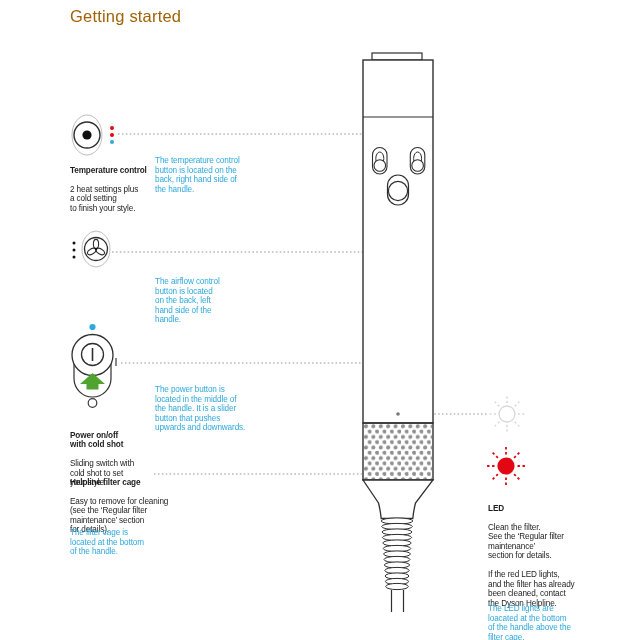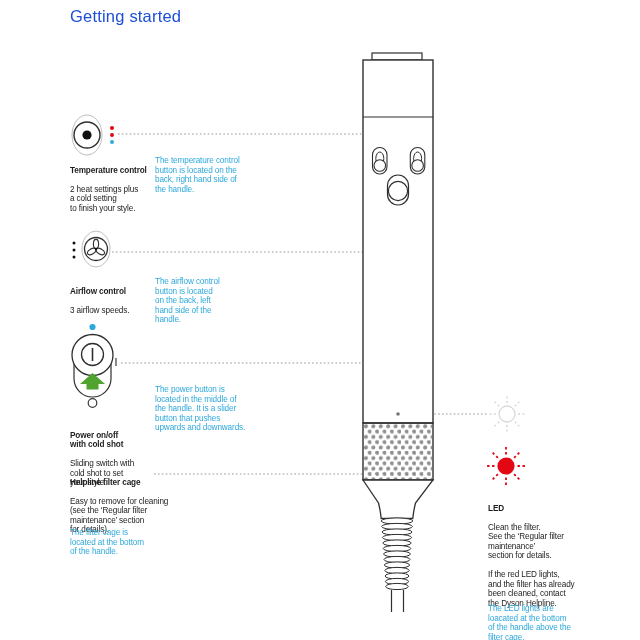--- a/index.html
+++ b/index.html
@@ -1,20 +1,20 @@
 <!DOCTYPE html>
 <html style="--accent-blue: #2FA9DC; --red: #E30613; --green: #4FA32E; --outline: #2F2F2F; --dot-gray: #8F8F8F; --led-off-gray: #D8D8D8; --connector-gray: #969696;"><head>
 <meta charset="utf-8">
 <style>
   html,body{margin:0;padding:0;background:#fff;}
   .canvas{position:relative;width:640px;height:640px;background:#fff;overflow:hidden;
           font-family:"Liberation Sans",sans-serif;color:#1d1d1d;}
   .art{position:absolute;left:0;top:0;}
   .title{position:absolute;left:70px;top:7px;font-size:16.5px;font-weight:500;
-         letter-spacing:.2px;color:#1d4ed8;}
+         letter-spacing:.2px;color:#a16207;}
   .tb{position:absolute;font-size:8.2px;line-height:9.5px;letter-spacing:-.12px;
       white-space:pre-line;color:#1d1d1d;}
   .tb .h{font-weight:bold;}
   .note{color:var(--accent-blue);}
   .gap{}
   
   .ol{stroke:var(--outline);fill:#fff;}
   .oln{stroke:var(--outline);fill:none;}
   .thin{stroke:#bdbdbd;fill:none;}
   .blk{fill:#111;}
@@ -167,24 +167,20 @@
     <div class="h">Temperature control</div>
     <div>2 heat settings plus
 a cold setting
 to finish your style.</div>
   </div>
   <div class="tb note" style="left:155px;top:156px;width:112px">The temperature control
 button is located on the
 back, right hand side of
 the handle.</div>
 
-  <div class="tb" style="left:70px;top:277px;width:86px">
-    <div class="h">Airflow control</div>
-    <div>3 airflow speeds.</div>
-  </div>
   <div class="tb note" style="left:155px;top:277px;width:95px">The airflow control
 button is located
 on the back, left
 hand side of the
 handle.</div>
 
   <div class="tb" style="left:70px;top:421px;width:88px">
     <div class="h">Power on/off
 with cold shot</div>
     <div>Sliding switch with

